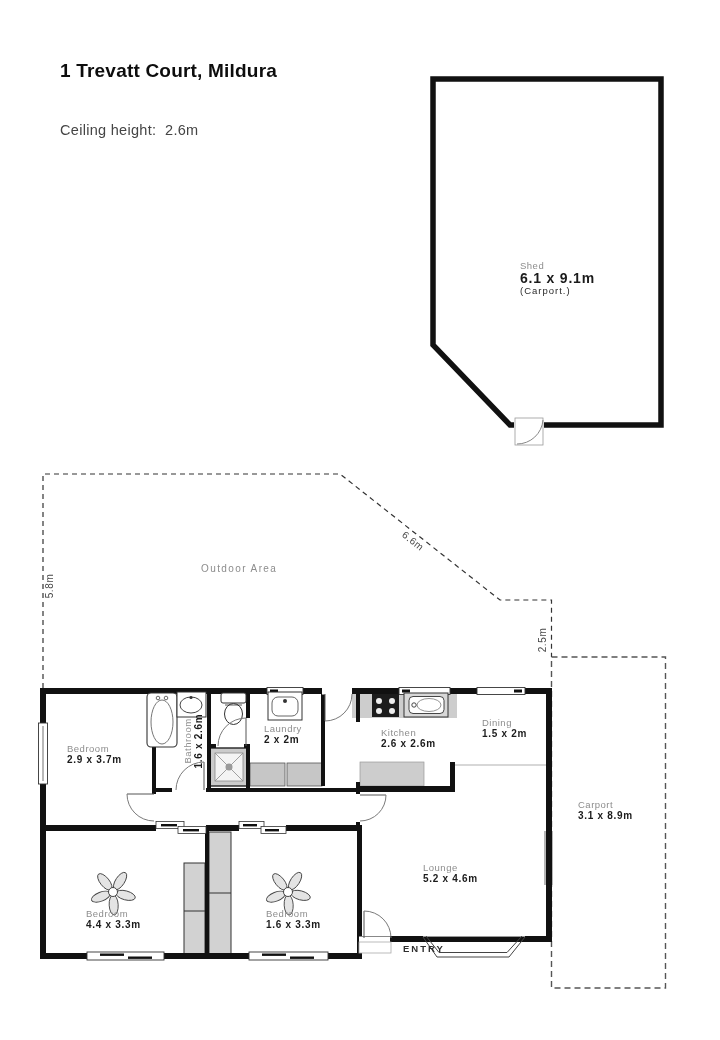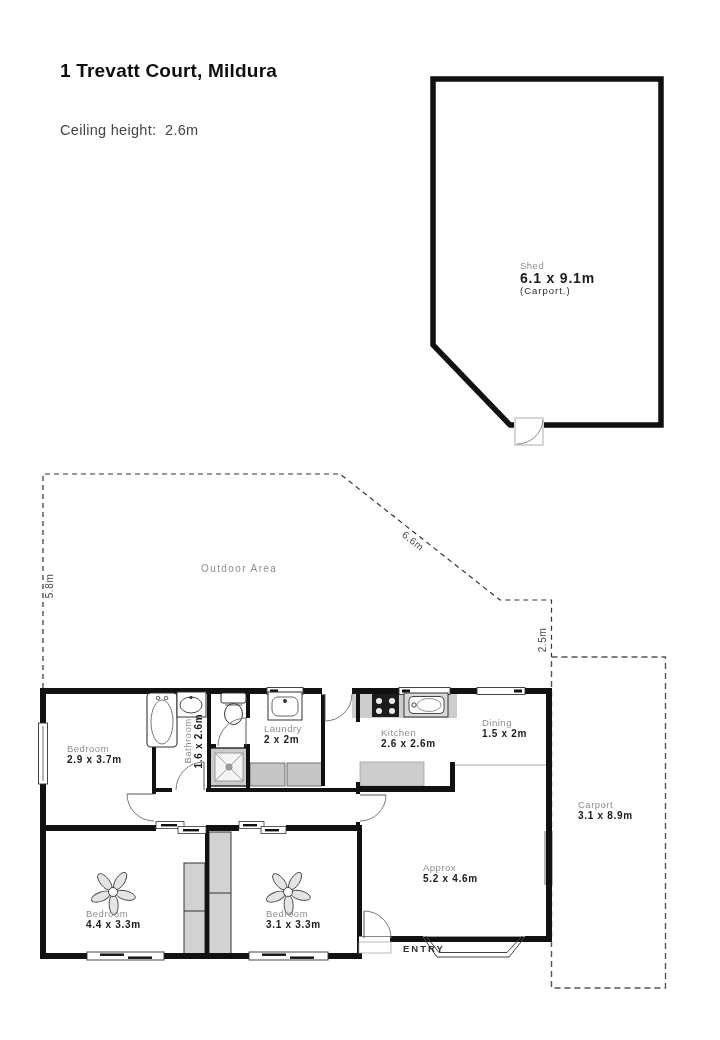--- a/index.html
+++ b/index.html
@@ -260,34 +260,34 @@
   <div class="room-name">Kitchen</div>
   <div class="room-dims">2.6 x 2.6m</div>
 </div>
 
 <div class="abs" style="left:482px;top:701px;">
   <div class="room-name">Dining</div>
   <div class="room-dims">1.5 x 2m</div>
 </div>
 
 <div class="abs" style="left:423px;top:846px;">
-  <div class="room-name">Approx</div>
+  <div class="room-name">Lounge</div>
   <div class="room-dims">5.2 x 4.6m</div>
 </div>
 
 <div class="abs" style="left:578px;top:783px;">
   <div class="room-name">Carport</div>
   <div class="room-dims">3.1 x 8.9m</div>
 </div>
 
 <div class="abs" style="left:86px;top:892px;">
   <div class="room-name">Bedroom</div>
   <div class="room-dims">4.4 x 3.3m</div>
 </div>
 
 <div class="abs" style="left:266px;top:892px;">
   <div class="room-name">Bedroom</div>
-  <div class="room-dims">3.1 x 3.3m</div>
+  <div class="room-dims">1.6 x 3.3m</div>
 </div>
 
 <div class="abs entry" style="left:362px;top:927px;">ENTRY</div>
 
 </div>
 
 </body></html>

